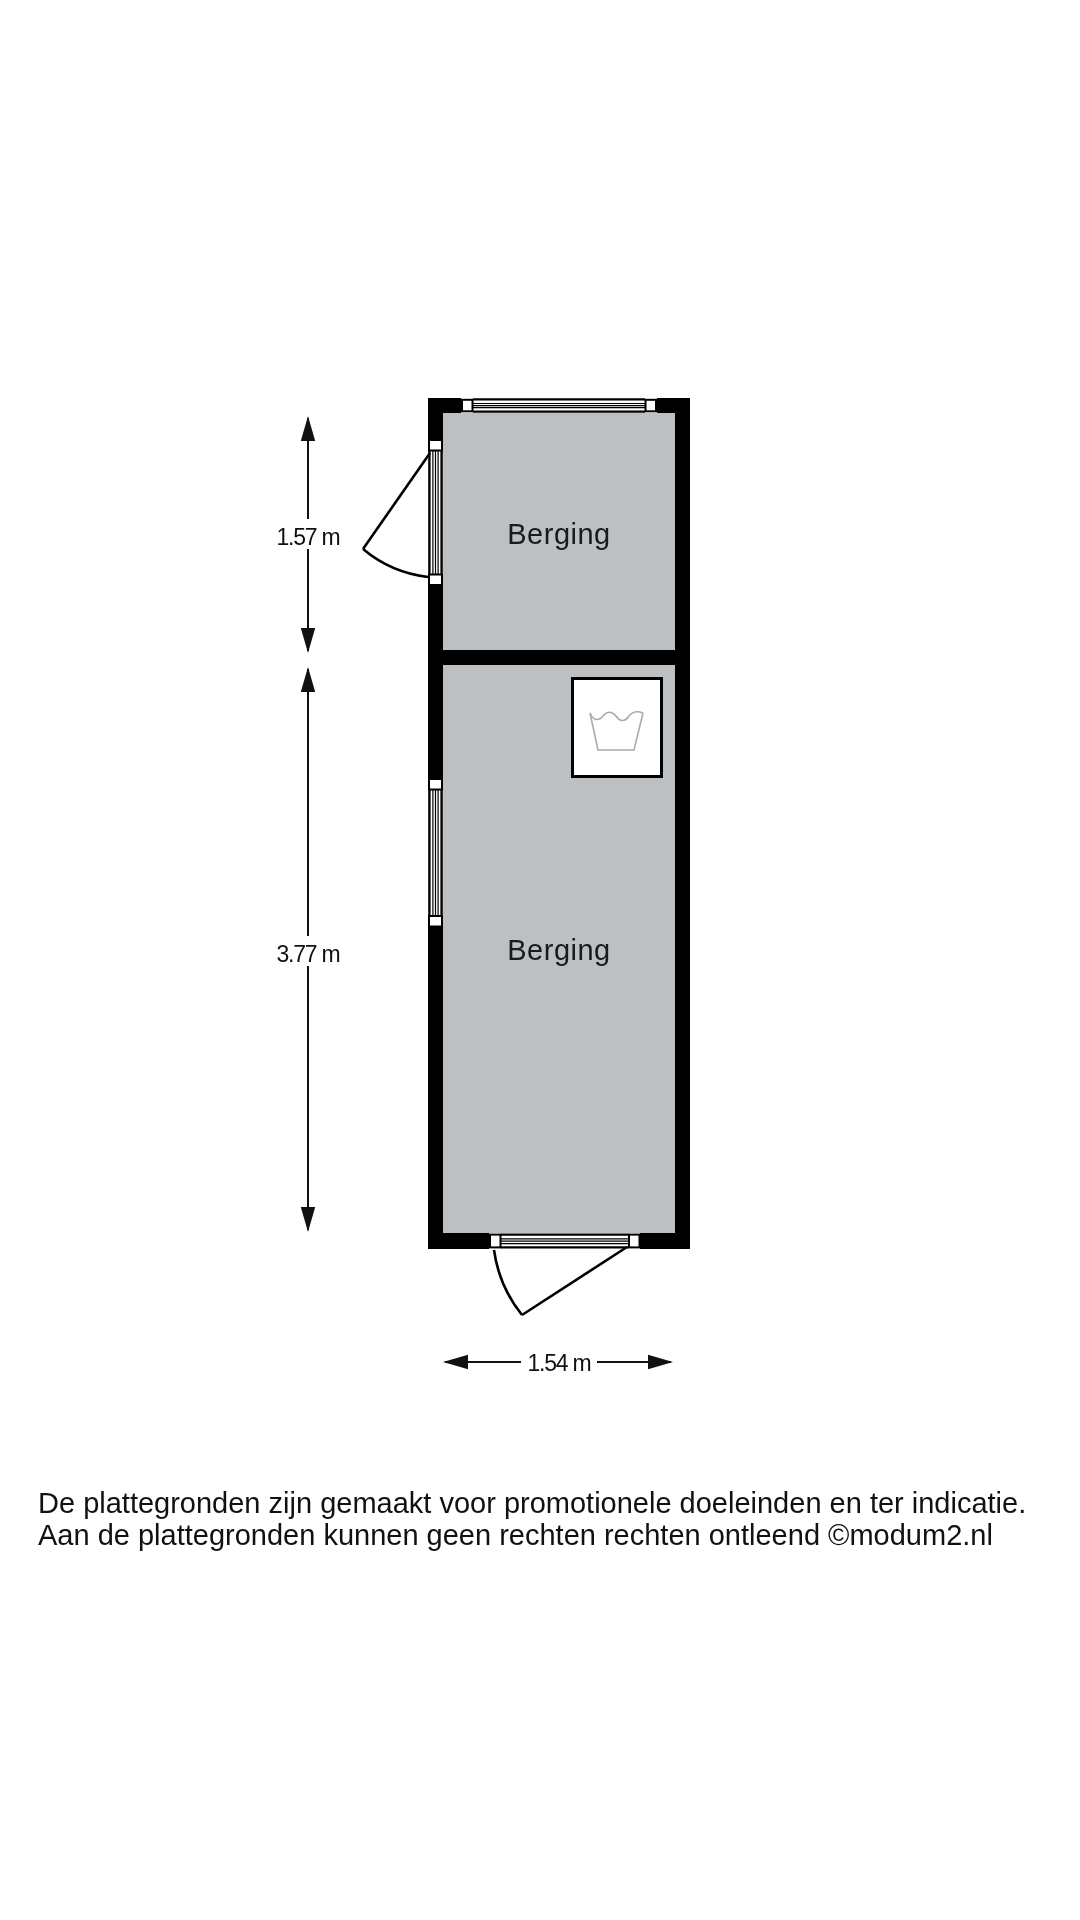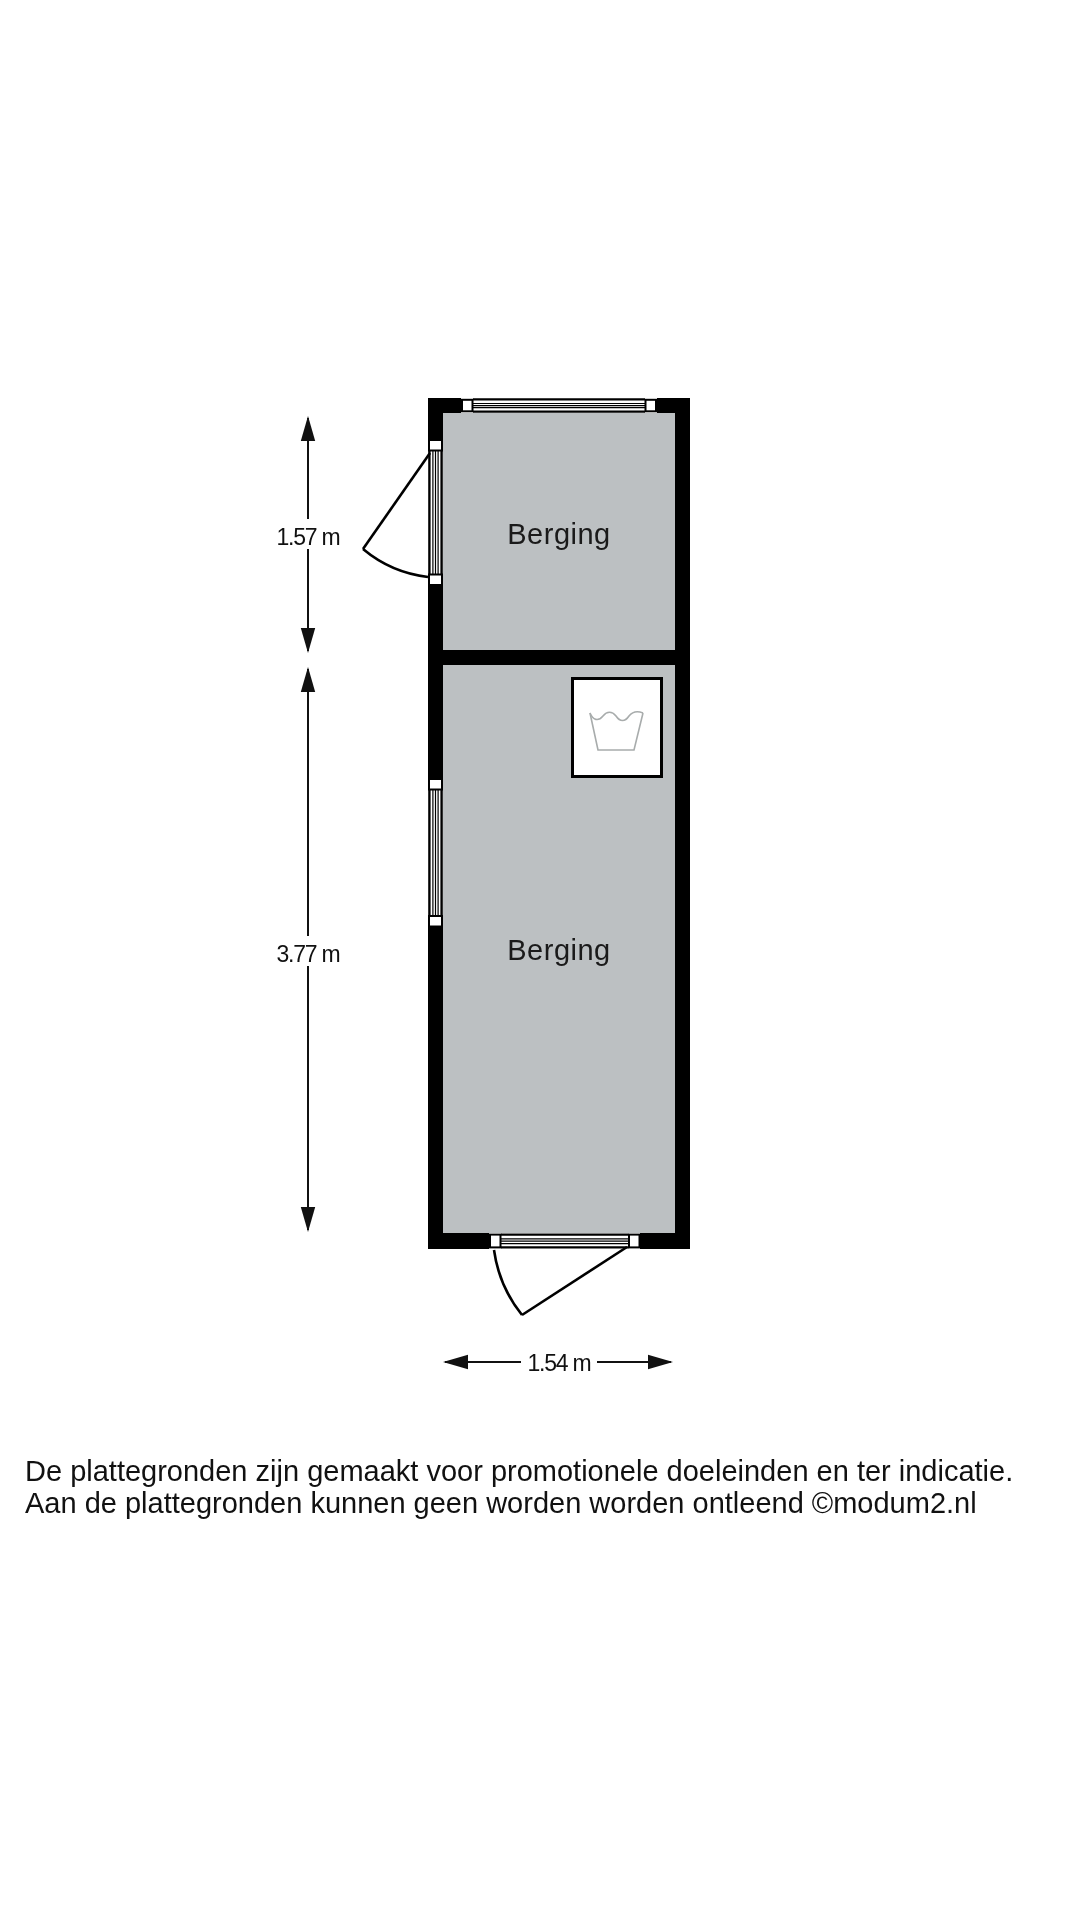--- a/index.html
+++ b/index.html
@@ -29,25 +29,26 @@
     fill: #1a1a1a;
   }
   .dim-label {
     font-family: "Liberation Sans", sans-serif;
     font-size: 23px;
     letter-spacing: -1.2px;
     fill: #111111;
   }
   .footer-line {
     position: absolute;
-    left: 25px;
+    left: 38px;
     font-size: 29px;
     line-height: 1.1;
     color: #111111;
     white-space: nowrap;
+    margin-top: 32px;
   }
   #footer-line-1 { top: 1456px; }
   #footer-line-2 { top: 1488px; }
 </style>
 </head>
 <body>
 
 <div id="plan-wrap">
   <svg width="1080" height="1920" viewBox="0 0 1080 1920">
 
@@ -150,13 +151,13 @@
       <polygon points="443,1362 468,1354.8 468,1369.2" fill="#111111"></polygon>
       <polygon points="673,1362 648,1354.8 648,1369.2" fill="#111111"></polygon>
       <rect x="521" y="1344" width="76" height="33" fill="#ffffff"></rect>
       <text x="559" y="1371" text-anchor="middle" class="dim-label">1.54 m</text>
     </g>
 
   </svg>
 </div>
 
 <div id="footer-line-1" class="footer-line">De plattegronden zijn gemaakt voor promotionele doeleinden en ter indicatie.</div>
-<div id="footer-line-2" class="footer-line">Aan de plattegronden kunnen geen worden worden ontleend ©modum2.nl</div>
+<div id="footer-line-2" class="footer-line">Aan de plattegronden kunnen geen rechten rechten ontleend ©modum2.nl</div>
 
 </body></html>

